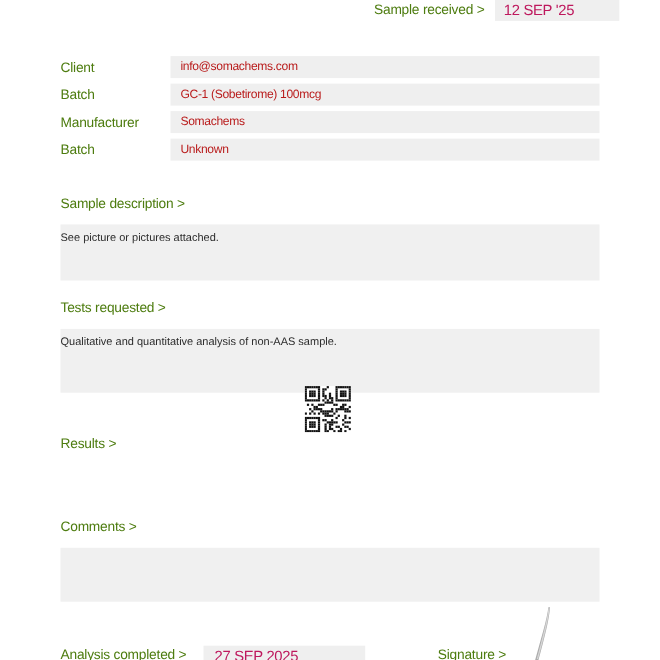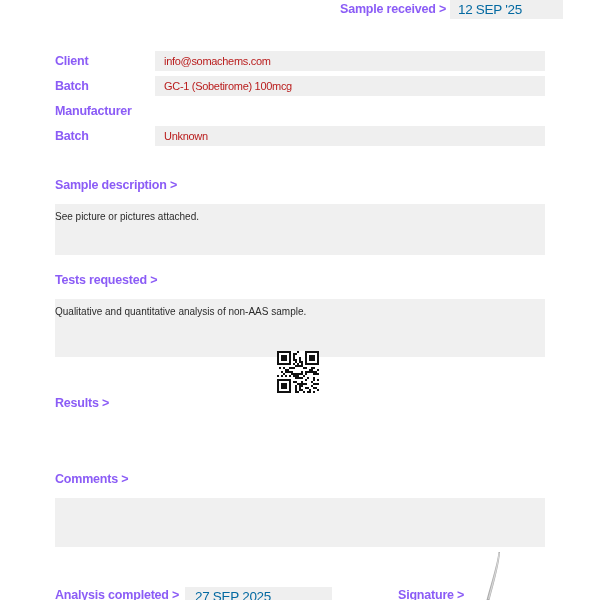--- a/index.html
+++ b/index.html
@@ -1,35 +1,35 @@
 <!DOCTYPE html>
 <html><head>
 <meta charset="utf-8">
 <style>
   html,body{margin:0;padding:0;background:#fff;}
   #page{
     position:relative;width:600px;height:600px;background:#ffffff;overflow:hidden;
     font-family:"Liberation Sans",sans-serif;color:#1e1e1e;letter-spacing:-0.2px;
   }
   .abs{position:absolute;}
-  .green{color:#8b5cf6;font-weight:bold;}
+  .green{color:#4d7c0f;}
   .glabel{font-size:12.5px;line-height:21px;white-space:nowrap;}
   .section-head{font-size:12.5px;line-height:15px;white-space:nowrap;}
   .value-box{
     background:#efefef;height:20px;line-height:21px;font-size:11px;
     padding-left:9px;box-sizing:border-box;white-space:nowrap;letter-spacing:-0.3px;
     color:#b91c1c;
   }
   .text-box{
     background:#f0f0f0;box-sizing:border-box;padding:6px 0;
     font-size:10px;line-height:13px;color:#2b2b2b;letter-spacing:0;
   }
   .date-box{
     background:#efefef;box-sizing:border-box;white-space:nowrap;
-    font-size:13.5px;color:#0369a1;letter-spacing:-0.3px;
+    font-size:13.5px;color:#be185d;letter-spacing:-0.3px;
   }
   table.rtable{
     border-collapse:collapse;width:489px;table-layout:fixed;
   }
   table.rtable td{
     border:1px solid #50b964;height:20px;font-size:10.5px;color:#1d1d1d;
     padding:0 0 0 8px;letter-spacing:0;vertical-align:middle;white-space:nowrap;overflow:hidden;
   }
   td.c1{width:243px;}
   td.c2{width:246px;}
@@ -44,20 +44,21 @@
   <div class="abs green section-head" style="left:340px;top:2px;">Sample received &gt;</div>
   <div class="abs date-box" style="left:450px;top:0;width:113px;height:19px;line-height:19px;padding-left:8px;">12 SEP '25</div>
 
   <div class="abs green glabel" style="left:55px;top:51px;">Client</div>
   <div class="abs value-box" style="left:155px;top:51px;width:390px;">info@somachems.com</div>
 
   <div class="abs green glabel" style="left:55px;top:76px;">Batch</div>
   <div class="abs value-box" style="left:155px;top:76px;width:390px;">GC-1 (Sobetirome) 100mcg</div>
 
   <div class="abs green glabel" style="left:55px;top:101px;">Manufacturer</div>
+  <div class="abs value-box" style="left:155px;top:101px;width:390px;">Somachems</div>
 
   <div class="abs green glabel" style="left:55px;top:126px;">Batch</div>
   <div class="abs value-box" style="left:155px;top:126px;width:390px;">Unknown</div>
 
   <div class="abs green section-head" style="left:55px;top:178px;">Sample description &gt;</div>
   <div class="abs text-box" style="left:55px;top:204px;width:490px;height:51px;">See picture or pictures attached.</div>
 
   <div class="abs green section-head" style="left:55px;top:273px;">Tests requested &gt;</div>
   <div class="abs text-box" style="left:55px;top:299px;width:490px;height:58px;">Qualitative and quantitative analysis of non-AAS sample.</div>
 

